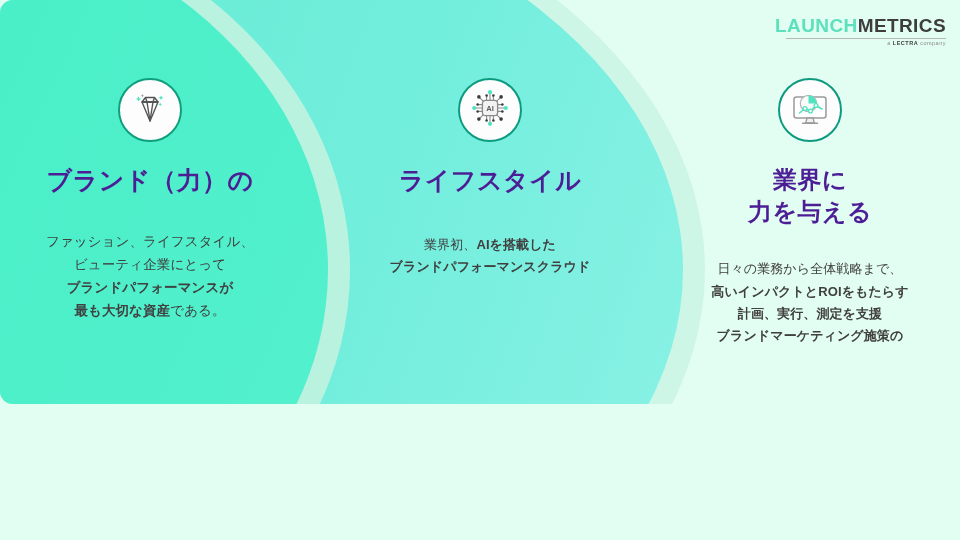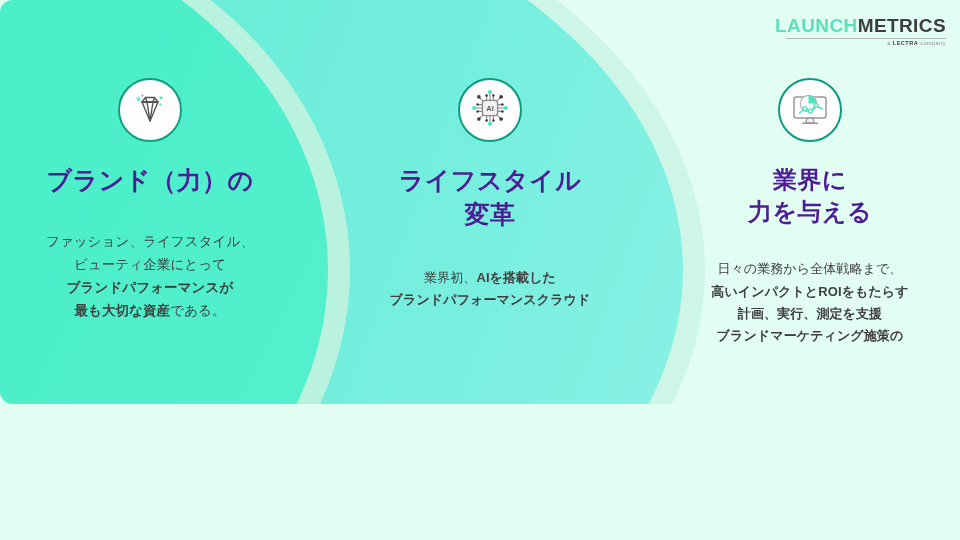--- a/index.html
+++ b/index.html
@@ -164,21 +164,20 @@
                 <circle cx="8.6" cy="24.4" r="1.25"></circle>
               <circle cx="33.4" cy="17.6" r="1.25"></circle>
                 <circle cx="33.4" cy="24.4" r="1.25"></circle>
             </g>
           </svg>
         </span>
       </div>
     </div>
     <h2 class="col-title">
       <span class="ln">ライフスタイル</span>
-      <span class="ln">変革</span>
     </h2>
     <p class="col-body">
         <span class="ln"><span>業界初、</span><b>AIを搭載した</b></span>
         <span class="ln"><b>ブランドパフォーマンスクラウド</b></span>
       </p>
   </div>
 
   <div class="col" id="col-2">
     <div class="icon-wrap">
       <div class="icon-circle">

